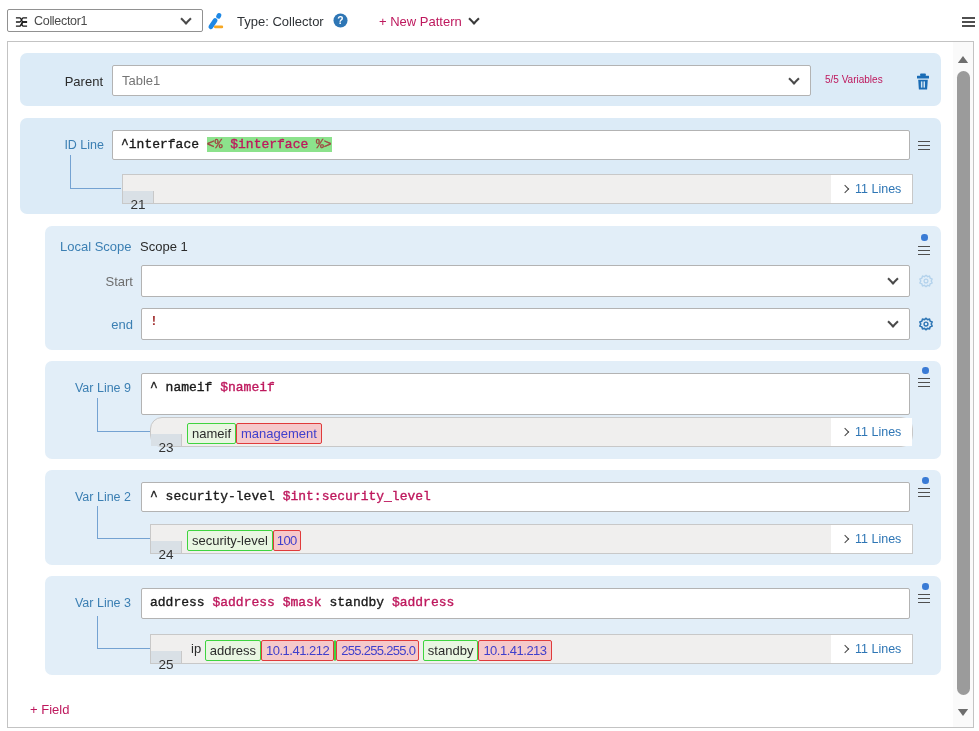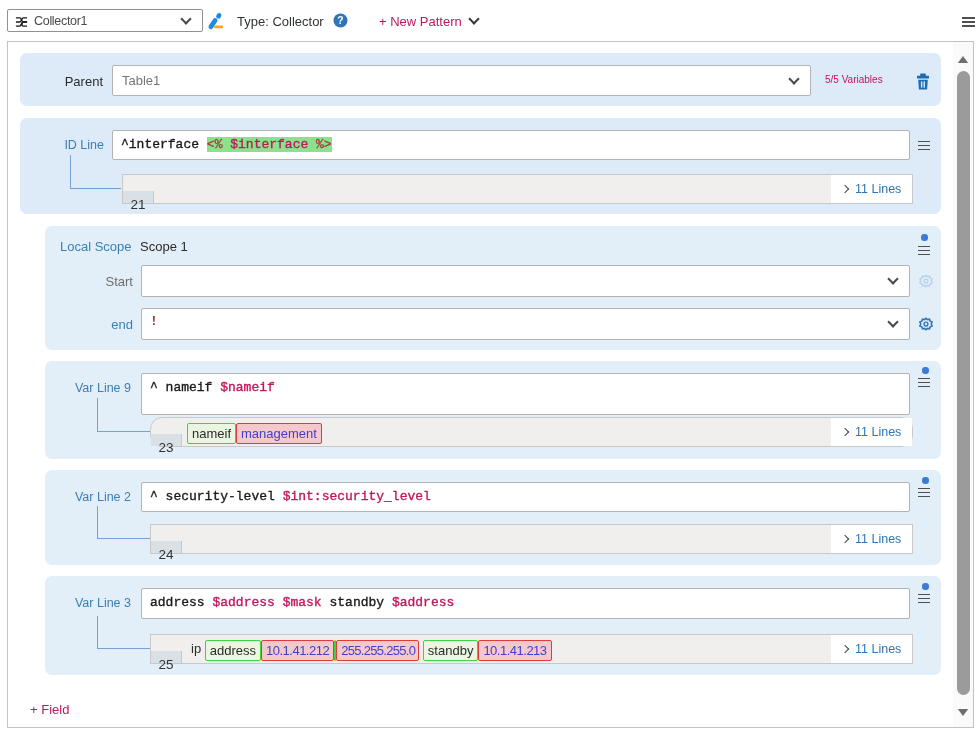--- a/index.html
+++ b/index.html
@@ -163,20 +163,21 @@
 <div class="inp" style="left:141px;top:482px;width:769px;height:30px;">^ security-level <span class="mono-blue">$int:security_level</span></div>
 <div class="dot" style="left:922px;top:477px;"></div>
 <div class="hamb" style="left:918px;top:488px;width:12px;">
     <i style="border-top-width:1.5px"></i>
     <i style="border-top-width:1.5px"></i>
     <i style="border-top-width:1.5px"></i>
   </div>
 <div class="conn" style="left:97px;top:506px;width:53px;height:33px;"></div>
 <div class="mrow" style="left:150px;top:524px;width:763px;">
   <div class="num">24</div>
+  <div class="content" style="left:32px;right:81px;padding-left:4px;"><span class="tok g">security-level</span><span class="tok r" style="letter-spacing:-0.6px;padding:0 3px;">100</span></div>
   <div class="lines">
       <span class="c"></span>
       <span class="t">11 Lines</span>
     </div>
 </div>
 
 <div class="panel" style="left:45px;top:576px;width:896px;height:99px;background:#e2eef8;"></div>
 <div class="blbl" style="left:0;top:596px;width:131px;font-size:12.5px;">Var Line 3</div>
 <div class="inp" style="left:141px;top:588px;width:769px;height:31px;">address <span class="mono-blue">$address</span> <span class="mono-blue">$mask</span> standby <span class="mono-blue">$address</span></div>
 <div class="dot" style="left:922px;top:583px;"></div>

